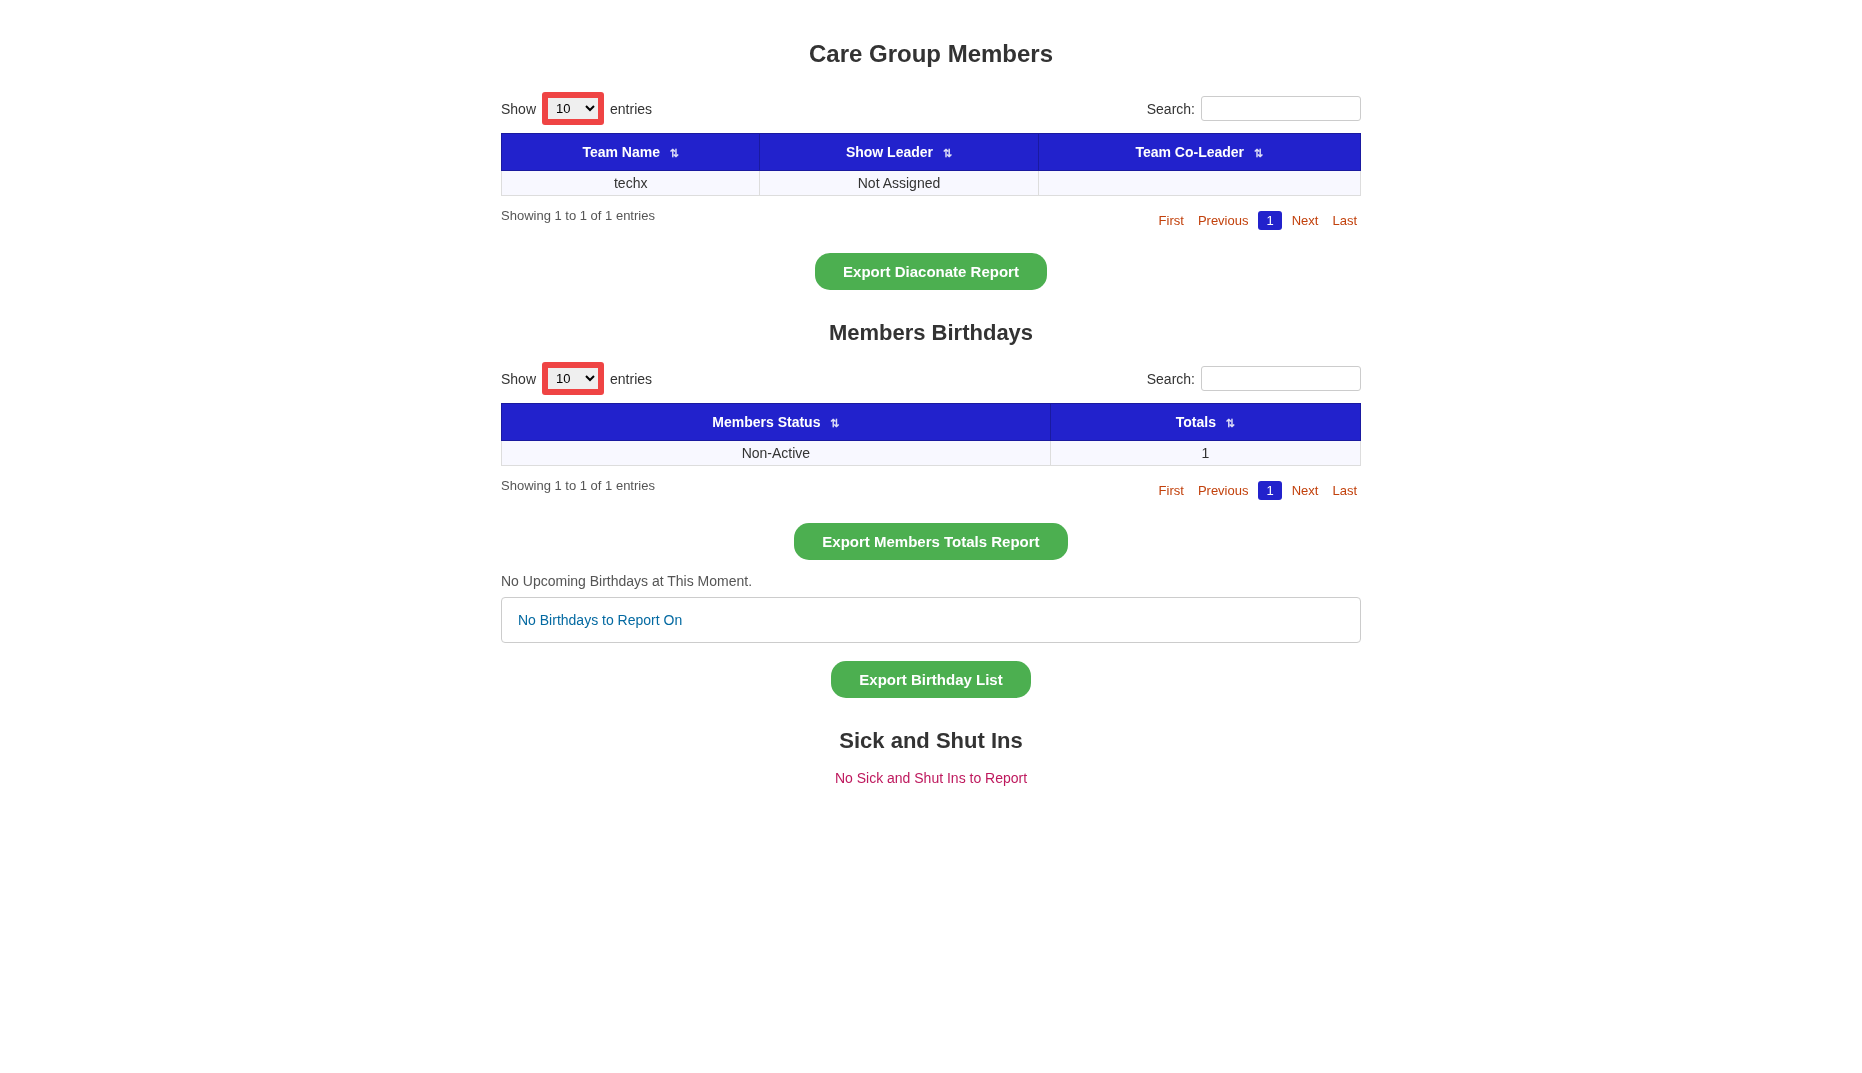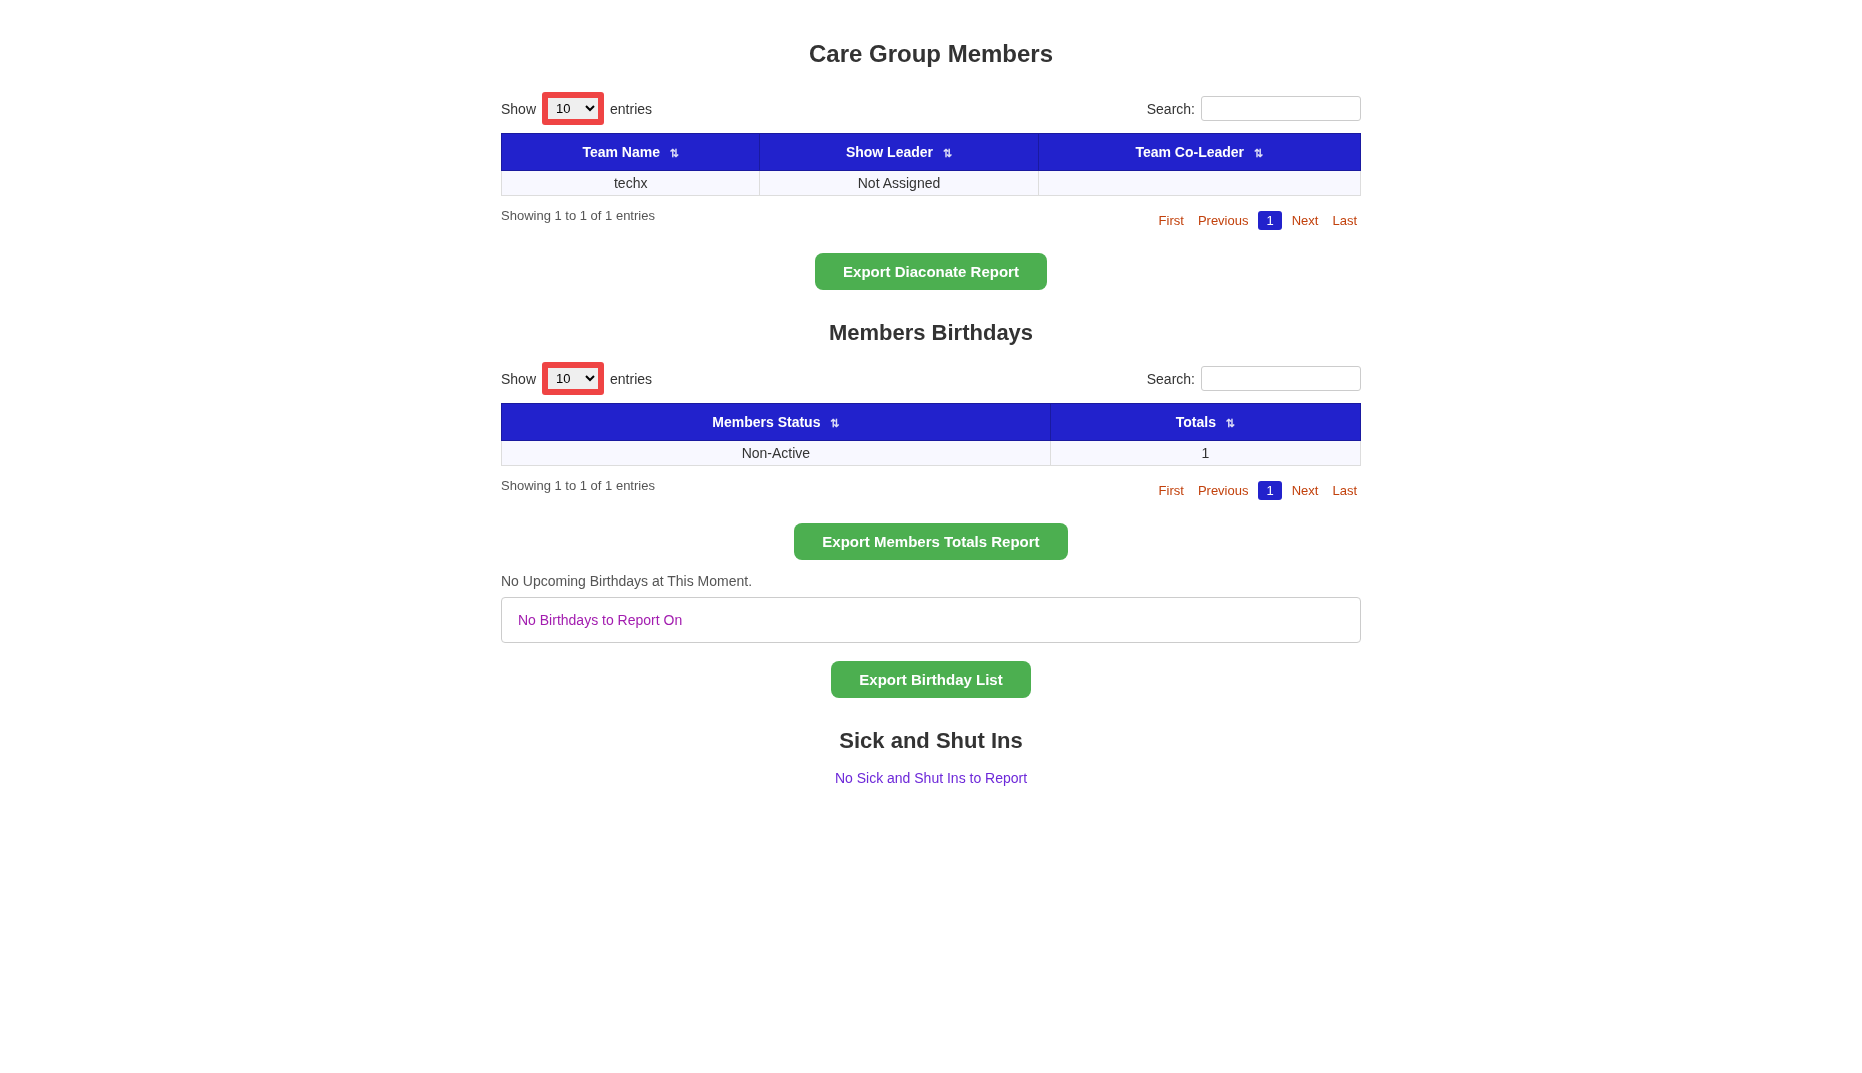--- a/index.html
+++ b/index.html
@@ -115,47 +115,47 @@
       margin-top: 4px;
       margin-bottom: 12px;
     }
     .export-btn {
       display: block;
       margin: 18px auto 10px;
       background: #4caf50;
       color: #fff;
       border: none;
       padding: 10px 28px;
-      border-radius: 8px;
+      border-radius: 15px;
       font-size: 15px;
       font-weight: bold;
       cursor: pointer;
     }
     .upcoming-birthdays-msg {
       font-size: 14px;
       color: #555;
       margin-bottom: 8px;
       margin-top: 13px;
     }
     .birthday-box {
       border: 1px solid #ccc;
       border-radius: 4px;
       padding: 14px 16px;
       background: #fff;
       font-size: 14px;
-      color: #a21caf;
+      color: #0369a1;
       margin-bottom: 10px;
     }
     .sick-shutins-section {
       margin-top: 10px;
     }
     .sick-shutins-msg {
       text-align: center;
       font-size: 14px;
-      color: #6d28d9;
+      color: #be185d;
       margin-top: 6px;
     }
     .section-divider {
       margin-bottom: 10px;
     }
   </style>
 </head>
 <body>
 
 <div class="page-wrapper">

